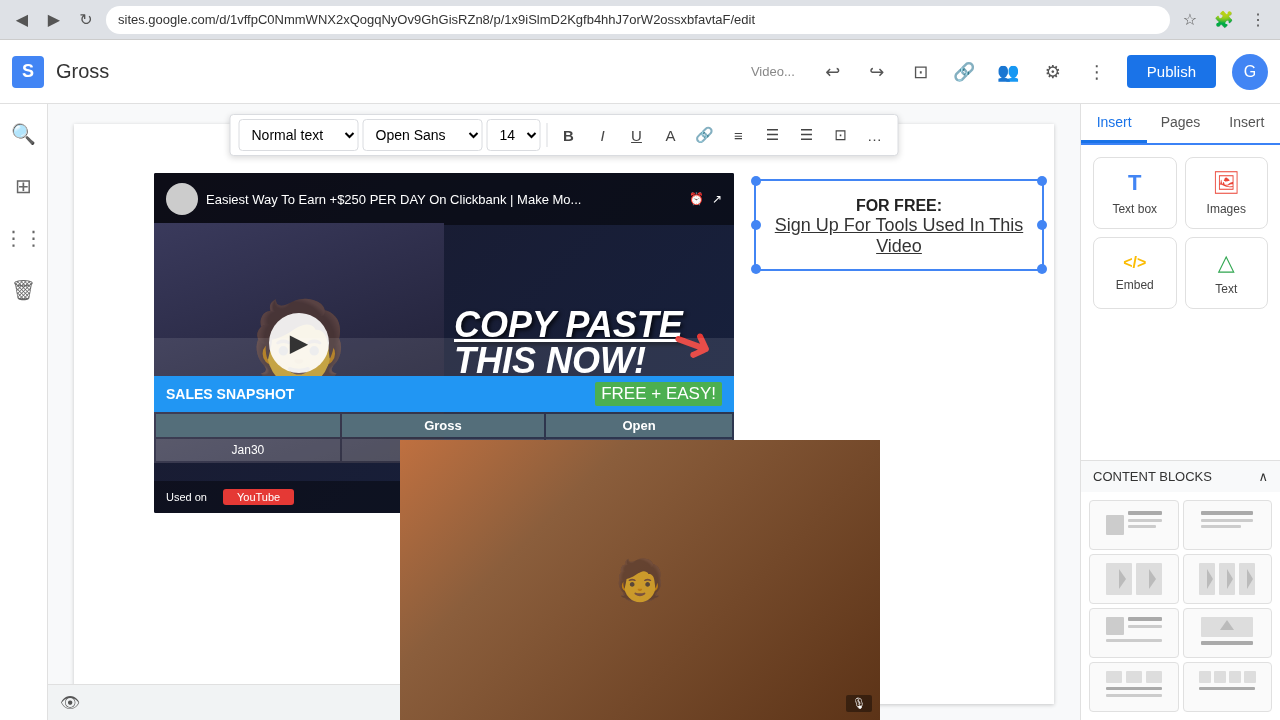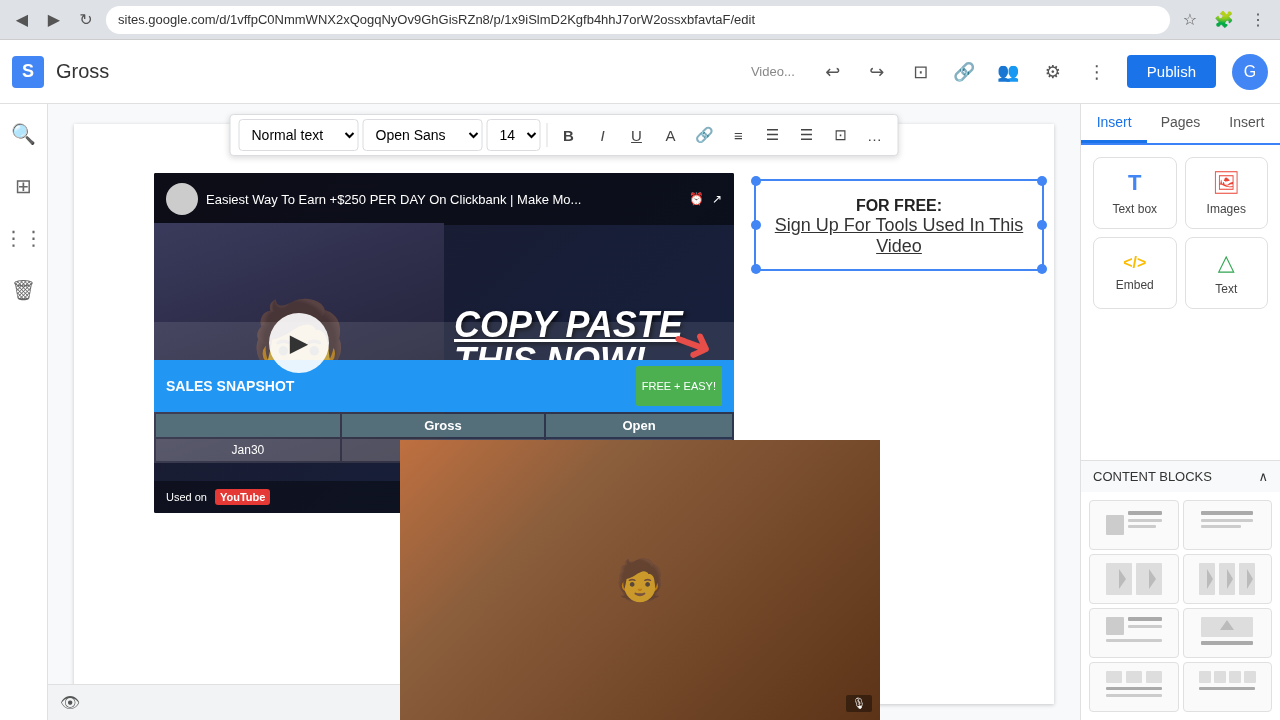--- a/index.html
+++ b/index.html
@@ -119,33 +119,33 @@
     #sales-snapshot-box {
       position: absolute; bottom: 50px; left: 0; right: 0;
       background: rgba(255,255,255,0.1);
     }
     #sales-header {
       background: #2196f3; padding: 6px 12px;
       display: flex; justify-content: space-between; align-items: center; margin-top: 38px;
     }
     #sales-title { color: white; font-weight: bold; font-size: 14px; }
     #free-easy-badge {
-      background: #4caf50; color: white; font-size: 11px; padding: 14px 6px; border-radius: 2px;
+      background: #4caf50; color: white; font-size: 17px; padding: 2px 6px; border-radius: 2px;
     }
     #sales-table { width: 100%; }
     #sales-table th { background: #546e7a; color: white; padding: 4px 8px; font-size: 13px; }
     #sales-table td { background: rgba(255,255,255,0.15); color: white; padding: 4px 8px; font-size: 12px; text-align: center; }
     .trend-bar { height: 14px; border-radius: 2px; }
     .trend-bar.green { background: #4caf50; }
     #video-bottom-bar {
       position: absolute; bottom: 0; left: 0; right: 0; padding: 8px 12px;
       background: rgba(0,0,0,0.4); display: flex; align-items: center; gap: 8px;
     }
     #watch-on { color: white; font-size: 11px; }
-    #yt-logo { background: #e53935; border-radius: 3px; padding: 2px 5px; color: white; font-size: 11px; font-weight: bold; }
+    #yt-logo { background: #e53935; border-radius: 3px; padding: 2px 14px; color: white; font-size: 11px; font-weight: normal; margin-left: 8px; }
 
     
     #text-box-container {
       position: absolute; top: 55px; left: 680px; width: 290px;
       border: 2px solid #4285f4; border-radius: 2px; background: white; cursor: text;
     }
     #text-box-content { padding: 12px 16px; text-align: center; }
     #text-box-line1 { font-size: 18px; color: #333; text-decoration: underline; }
     #text-box-line2 { font-size: 16px; font-weight: bold; color: #222; margin-top: 4px; }
     .selection-handle {

